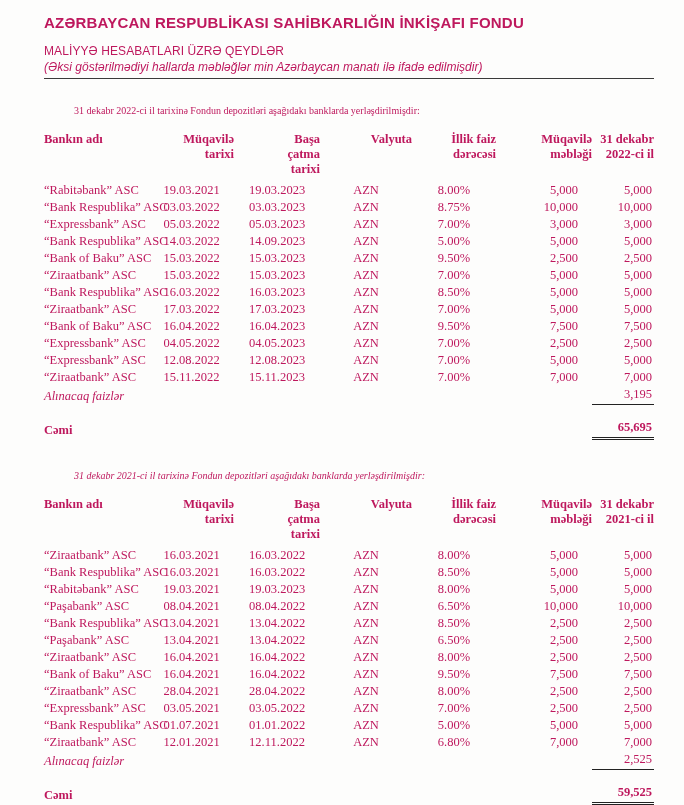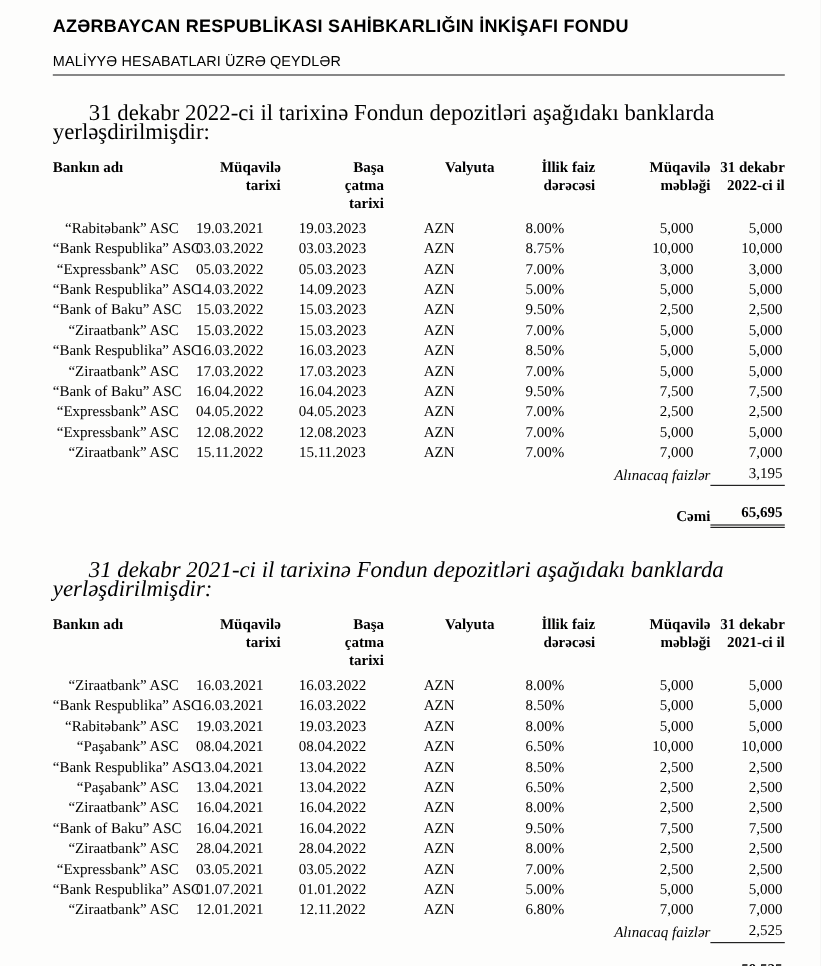--- a/index.html
+++ b/index.html
@@ -1,21 +1,21 @@
 <!DOCTYPE html>
 <html><head>
 <meta charset="utf-8">
 <style>
   html,body { margin:0; padding:0; background:#e8e8e8; }
   .page {
     position:relative;
     width:684px; height:805px;
     margin:0 auto;
     background:#fdfdfc;
-    color:#000000;
+    color:#be185d;
     overflow:hidden;
     box-sizing:border-box;
     padding:10px 30px 0 44px;
     font-family:"Liberation Serif", serif;
   }
   
   .doc-header { font-family:"Liberation Sans", sans-serif; }
   .title {
     font-size:15px; font-weight:bold; letter-spacing:0.2px;
     line-height:18px; margin:4px 0 12px 0;
@@ -23,39 +23,39 @@
   .subhead {
     font-size:12px; font-weight:normal; letter-spacing:0.1px; line-height:15px;
   }
   .note {
     font-size:12px; font-style:italic; line-height:15px; margin-top:1px;
   }
   .rule { border-bottom:1.5px solid #3a3a3a; margin-top:3px; }
 
   
   .intro {
-    font-size:19px; line-height:16px;
+    font-size:10px; line-height:16px;
     margin:24px 0 13px 0; text-indent:30px;
   }
   .section-2021 .intro { margin-top:28px;font-style:italic; }
 
   
   table.deposits {
     width:610px; border-collapse:collapse; table-layout:fixed;
   }
   .deposits th {
     font-size:12.5px; font-weight:bold; line-height:15px;
     vertical-align:top; text-align:right; padding:0 0 5px 0;
   }
   .deposits th.h-c0 { text-align:left; }
   .deposits td {
     font-size:12.5px; line-height:17px; padding:0;
     white-space:nowrap; vertical-align:bottom;
   }
-  .deposits .c0 { text-align:right; }
+  .deposits .c0 { text-align:left; }
   .deposits .c1, .deposits .c2, .deposits .c3, .deposits .c4 { text-align:center; }
   .deposits .c5 { text-align:right; padding-right:14px; }
   .deposits .c6 { text-align:right; padding-right:2px; }
 
   tr.accrued-row td { font-style:italic; }
   tr.accrued-row td.c6 {
     font-style:normal; border-bottom:1px solid #222; padding-bottom:1px;
   }
   tr.spacer-row td { height:13px; line-height:13px; font-size:1px; }
   tr.total-row td {
@@ -66,20 +66,21 @@
   }
 </style>
 </head>
 <body>
 
 <div class="page">
 
   <div class="doc-header">
     <div class="title">AZƏRBAYCAN RESPUBLİKASI SAHİBKARLIĞIN İNKİŞAFI FONDU</div>
     <div class="subhead">MALİYYƏ HESABATLARI ÜZRƏ QEYDLƏR</div>
+    <div class="note">(Əksi göstərilmədiyi hallarda məbləğlər min Azərbaycan manatı ilə ifadə edilmişdir)</div>
     <div class="rule"></div>
   </div>
 
   <div class="section section-2022">
     <p class="intro">31 dekabr 2022-ci il tarixinə Fondun depozitləri aşağıdakı banklarda yerləşdirilmişdir:</p>
     <table class="deposits">
       <colgroup>
         <col style="width:105px">
           <col style="width:85px">
           <col style="width:86px">

